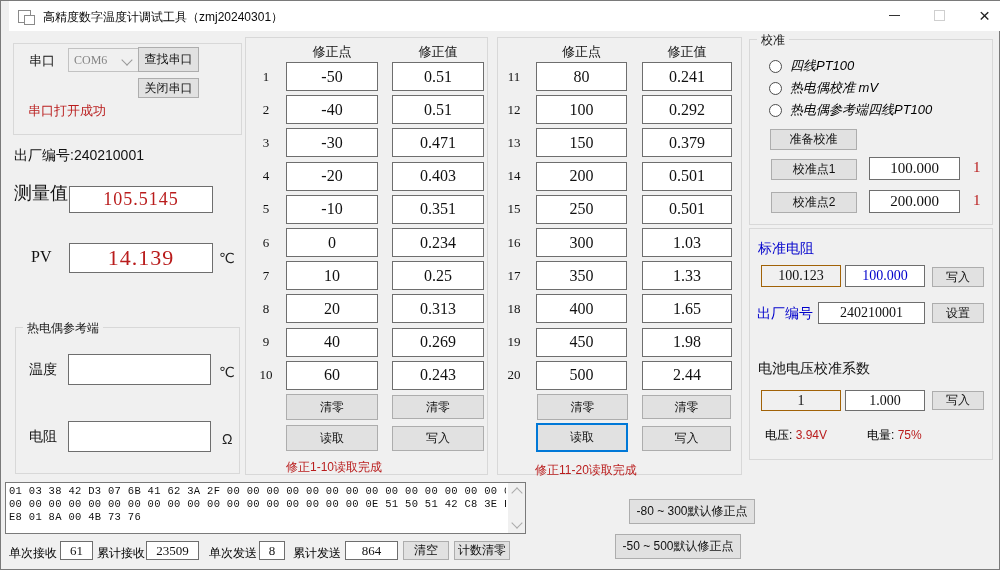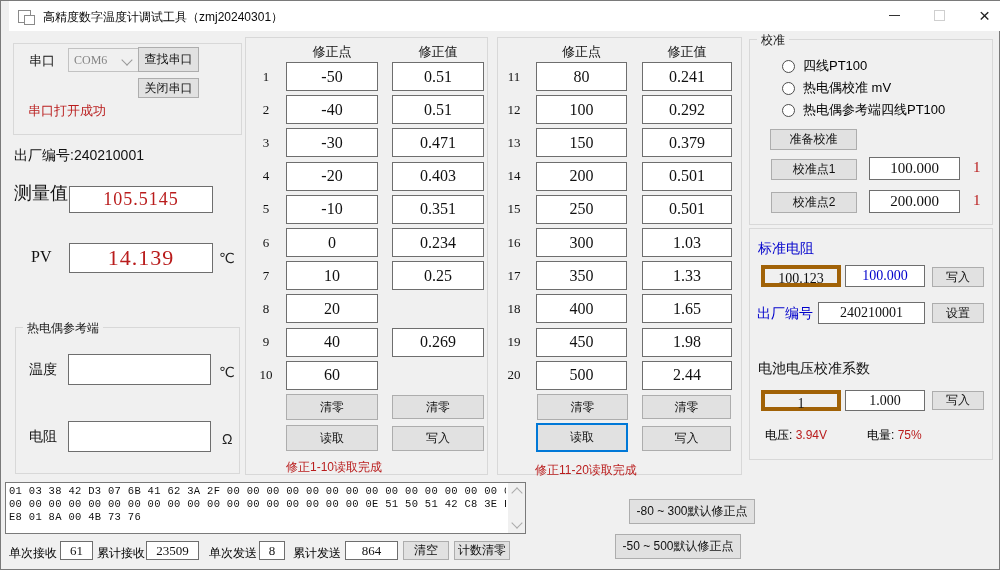--- a/index.html
+++ b/index.html
@@ -26,21 +26,21 @@
   .close-glyph{font-size:19px;color:#222;line-height:1;font-weight:400;}
 
   
   .grp{position:absolute;border:1px solid #d8d8d8;}
   .grp-title{position:absolute;top:-8px;left:7px;background:#f0f0f0;padding:0 4px;font-size:12px;color:#1a1a1a;white-space:nowrap;}
   .btn{position:absolute;background:#e1e1e1;border:1px solid #adadad;font-size:12px;color:#111;
        display:flex;align-items:center;justify-content:center;box-sizing:border-box;white-space:nowrap;cursor:default;}
   .btn.focused{border:2px solid #0078d7;}
   .tbox{position:absolute;background:#fff;border:1px solid #6e6e6e;box-sizing:border-box;
         font-family:"Liberation Serif","DejaVu Serif",serif;text-align:center;padding:0;color:#111;}
-  .tbox.ro{background:#f0f0f0;border:4px solid #a16207;}
+  .tbox.ro{background:#f0f0f0;border:1px solid #a16207;}
   .lbl{position:absolute;font-size:13px;color:#111;white-space:nowrap;}
   .red{color:#b91c1c;}
   .blue{color:#0000cc;}
   .unit{position:absolute;font-size:14px;color:#222;}
 
   
   #serial-grp{left:12px;top:42px;width:227px;height:90px;}
   #serial-label{left:28px;top:51px;font-size:13px;}
   #com-select{position:absolute;left:67px;top:47px;width:73px;height:24px;background:#f0f0f0;
       border:1px solid #c2c2c2;box-sizing:border-box;display:flex;align-items:center;}
@@ -83,21 +83,21 @@
   #panel1 .row-no{width:40px;}
   #panel1 .cell-point{width:92px;margin-left:0;}
   #panel1 .cell-value{width:92px;margin-left:14px;}
   #panel2 .row-no{width:32px;}
   #panel2 .cell-point{width:91px;margin-left:6px;}
   #panel2 .cell-value{width:90px;margin-left:15px;}
   .panel-status{position:absolute;font-size:12px;white-space:nowrap;}
 
   
   #cal-grp{left:748px;top:38px;width:242px;height:184px;}
-  .radio-row{position:absolute;left:32px;height:16px;display:flex;align-items:center;}
+  .radio-row{position:absolute;left:19px;height:16px;display:flex;align-items:center;font-style:italic;}
   .radio{width:13px;height:13px;border:1px solid #4d4d4d;border-radius:50%;background:#fff;box-sizing:border-box;flex:none;}
   .radio-label{margin-left:8px;font-size:13px;white-space:nowrap;}
   #prepare-btn{left:20px;top:89px;width:87px;height:21px;}
   #cal1-btn{left:21px;top:119px;width:86px;height:21px;}
   #cal1-box{left:119px;top:117px;width:91px;height:23px;font-size:15px;line-height:21px;}
   #cal1-flag{left:223px;top:119px;font-size:15px;font-family:"Liberation Serif","DejaVu Serif",serif;}
   #cal2-btn{left:21px;top:152px;width:86px;height:21px;}
   #cal2-box{left:119px;top:150px;width:91px;height:23px;font-size:15px;line-height:21px;}
   #cal2-flag{left:223px;top:152px;font-size:15px;font-family:"Liberation Serif","DejaVu Serif",serif;}
 
@@ -236,31 +236,33 @@
 
   <div class="trow">
     <span class="row-no">7</span>
     <input class="cell cell-point" value="10" style="">
     <input class="cell cell-value" value="0.25" style="">
   </div>
 
   <div class="trow">
     <span class="row-no">8</span>
     <input class="cell cell-point" value="20" style="">
+    <input class="cell cell-value" value="0.313" style="">
   </div>
 
   <div class="trow">
     <span class="row-no">9</span>
     <input class="cell cell-point" value="40" style="">
     <input class="cell cell-value" value="0.269" style="">
   </div>
 
   <div class="trow">
     <span class="row-no">10</span>
     <input class="cell cell-point" value="60" style="">
+    <input class="cell cell-value" value="0.243" style="">
   </div>
 </div>
     <div class="btn" style="left:40px;top:356px;width:92px;height:26px;">清零</div>
     <div class="btn" style="left:146px;top:357px;width:92px;height:24px;">清零</div>
     <div class="btn" style="left:40px;top:387px;width:92px;height:26px;">读取</div>
     <div class="btn" style="left:146px;top:388px;width:92px;height:25px;">写入</div>
     <span class="panel-status red" style="left:40px;top:421px;">修正1-10读取完成</span>
   </div>
 
   <div class="panel" id="panel2">

